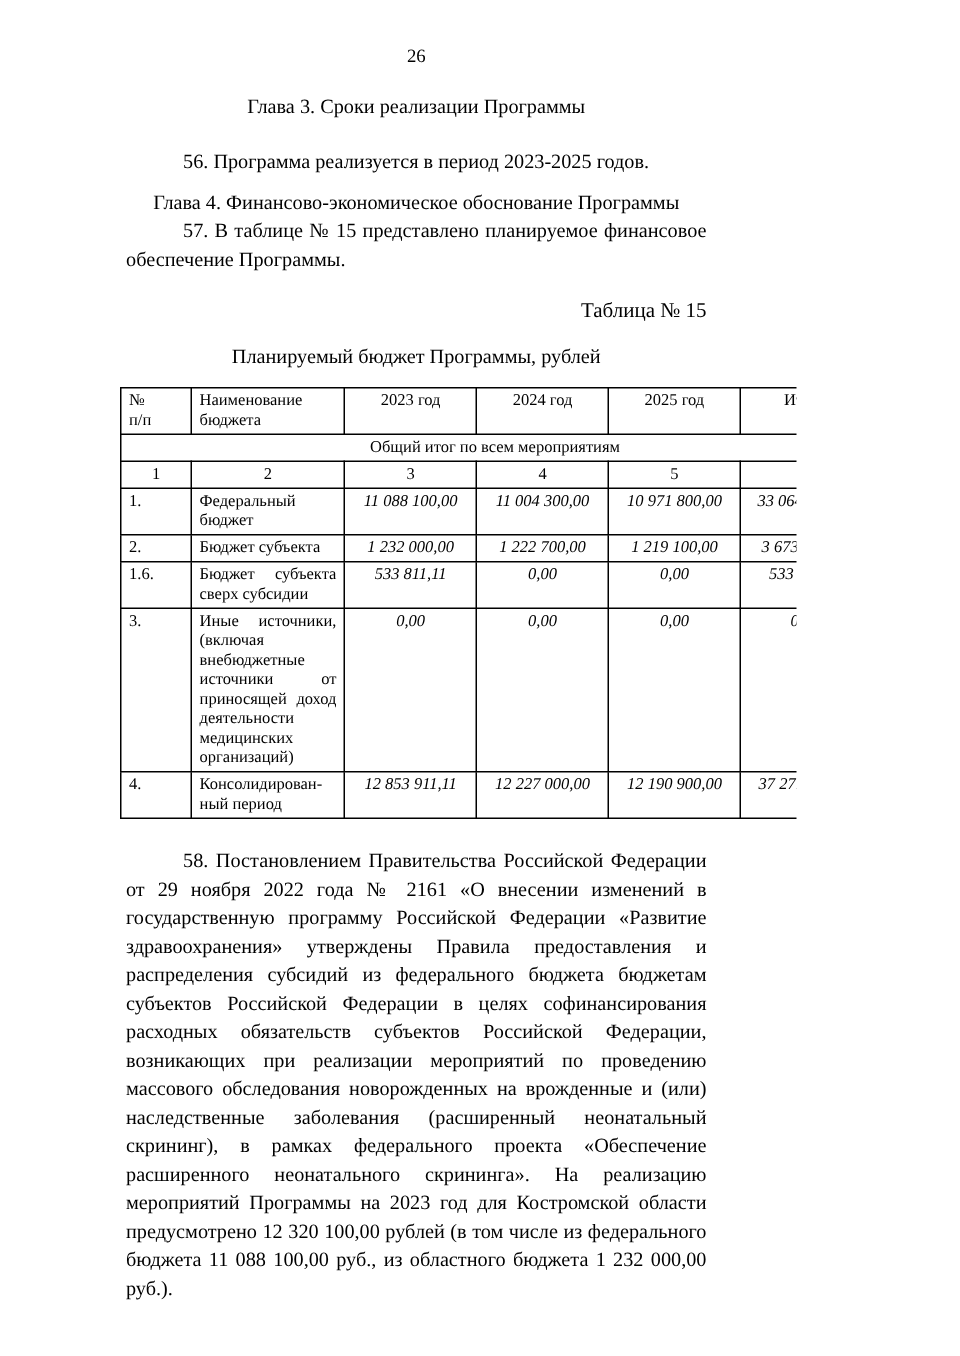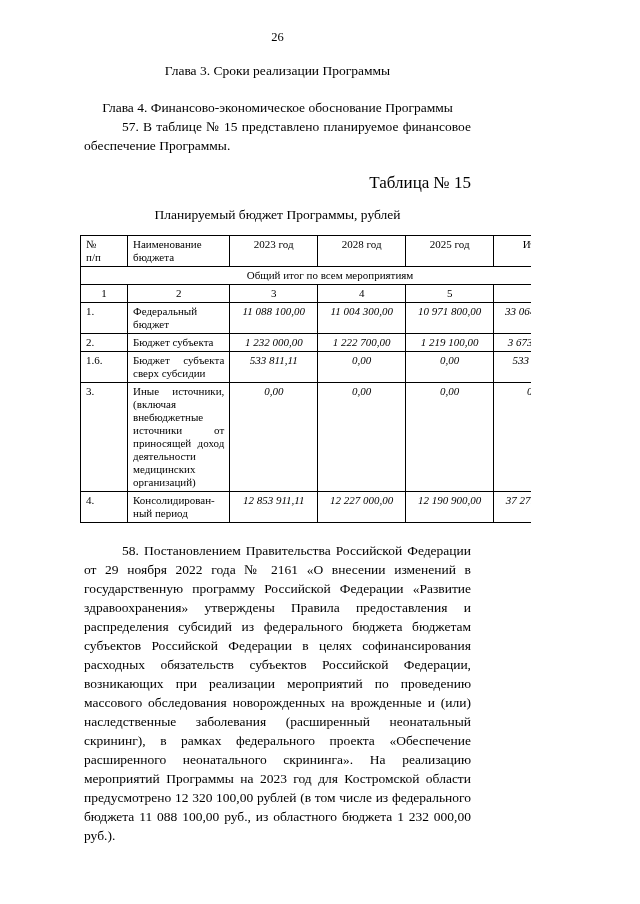--- a/index.html
+++ b/index.html
@@ -32,24 +32,24 @@
     line-height: 19px;
   }
   .heading.gap-below { margin-bottom: 18px; }
   .para {
     font-size: 13.5px;
     line-height: 19px;
     text-align: justify;
     text-indent: 38px;
     margin: 0;
   }
-  .gap-above { margin-top: 18px; }
+  .gap-above { margin-top: 8px; }
   .right-note {
     text-align: right;
-    font-size: 17px;
+    font-size: 14px;
     margin-top: 18px;
   }
   .table-title {
     text-align: center;
     font-size: 13.5px;
     margin-top: 14px;
     margin-bottom: 12px;
   }
   table.budget {
     border-collapse: collapse;
@@ -79,20 +79,21 @@
 </style>
 </head>
 <body>
 
 <div class="page">
 
   <div class="pageno">26</div>
 
   <div class="heading gap-below">Глава 3. Сроки реализации Программы</div>
 
+  <p class="para">56. Программа реализуется в период 2023-2025 годов.</p>
 
   <div class="heading gap-above">Глава 4. Финансово-экономическое обоснование Программы</div>
 
   <p class="para">57. В таблице № 15 представлено планируемое финансовое обеспечение Программы.</p>
 
   <div class="right-note">Таблица № 15</div>
 
   <div class="table-title">Планируемый бюджет Программы, рублей</div>
 
   <table class="budget tbl-gap">
@@ -103,21 +104,21 @@
         <col class="c-year">
         <col class="c-year">
         <col class="c-total">
     </colgroup>
     <tbody>
       <tr>
         <th class="al pre">№
 п/п</th>
         <th class="al">Наименование бюджета</th>
         <th class="ac">2023 год</th>
-        <th class="ac">2028 год</th>
+        <th class="ac">2024 год</th>
         <th class="ac">2025 год</th>
         <th class="ac">Итого</th>
       </tr>
       <tr>
         <td colspan="6" class="ac">Общий итог по всем мероприятиям</td>
       </tr>
       <tr>
         <td class="ac">1</td>
         <td class="ac">2</td>
         <td class="ac">3</td>

